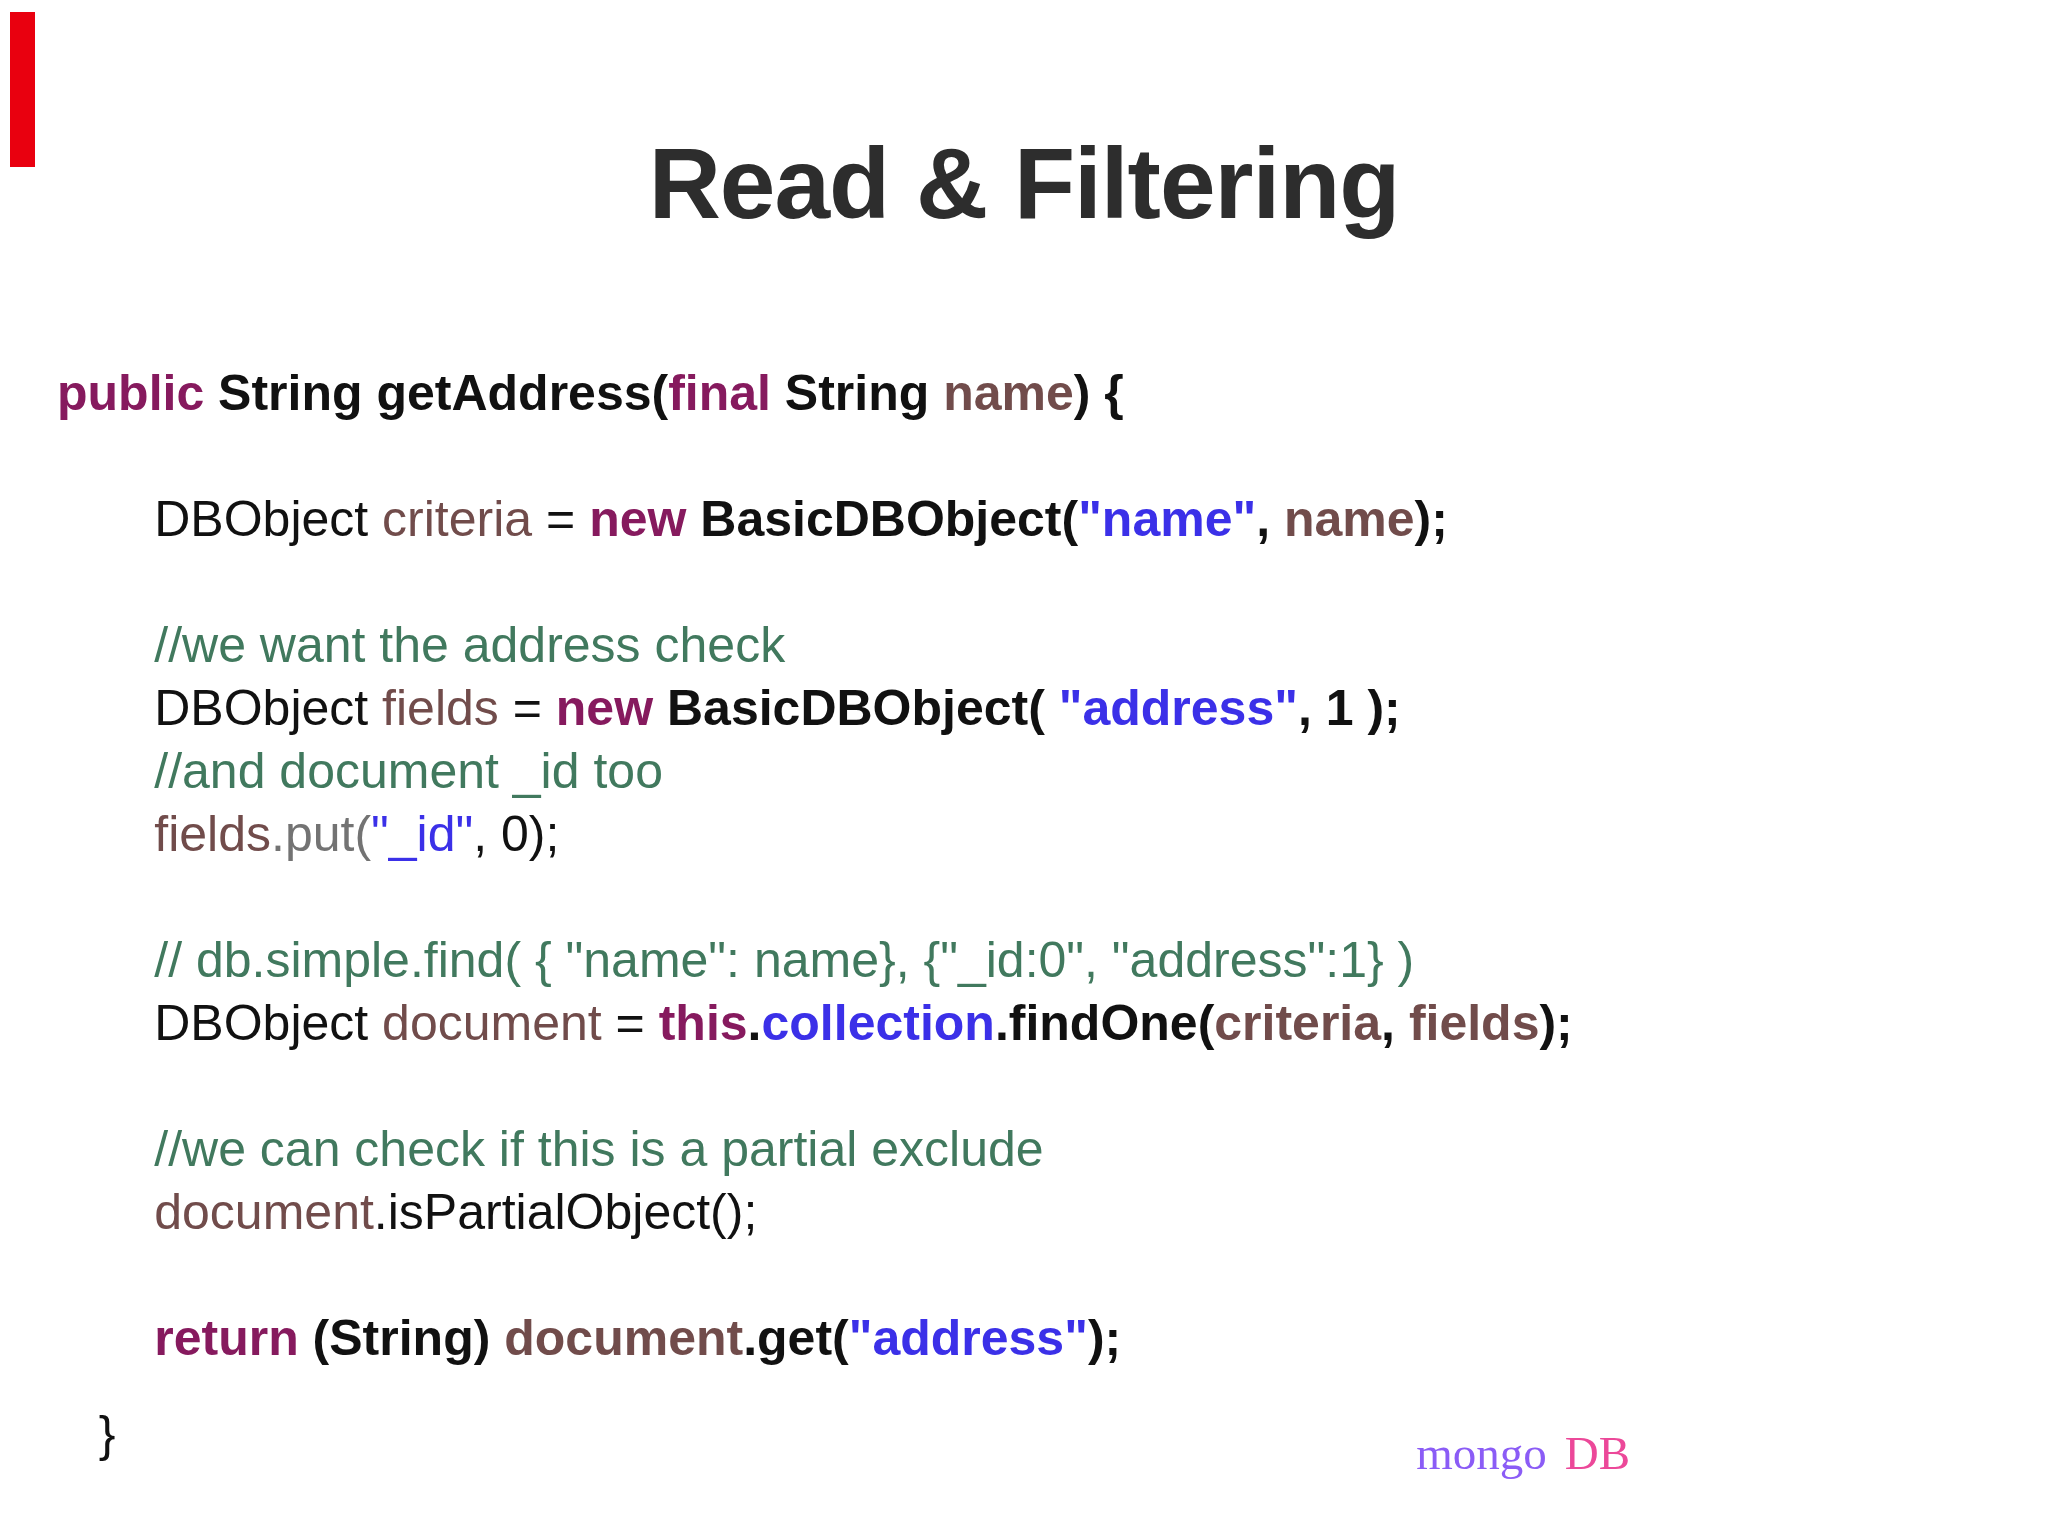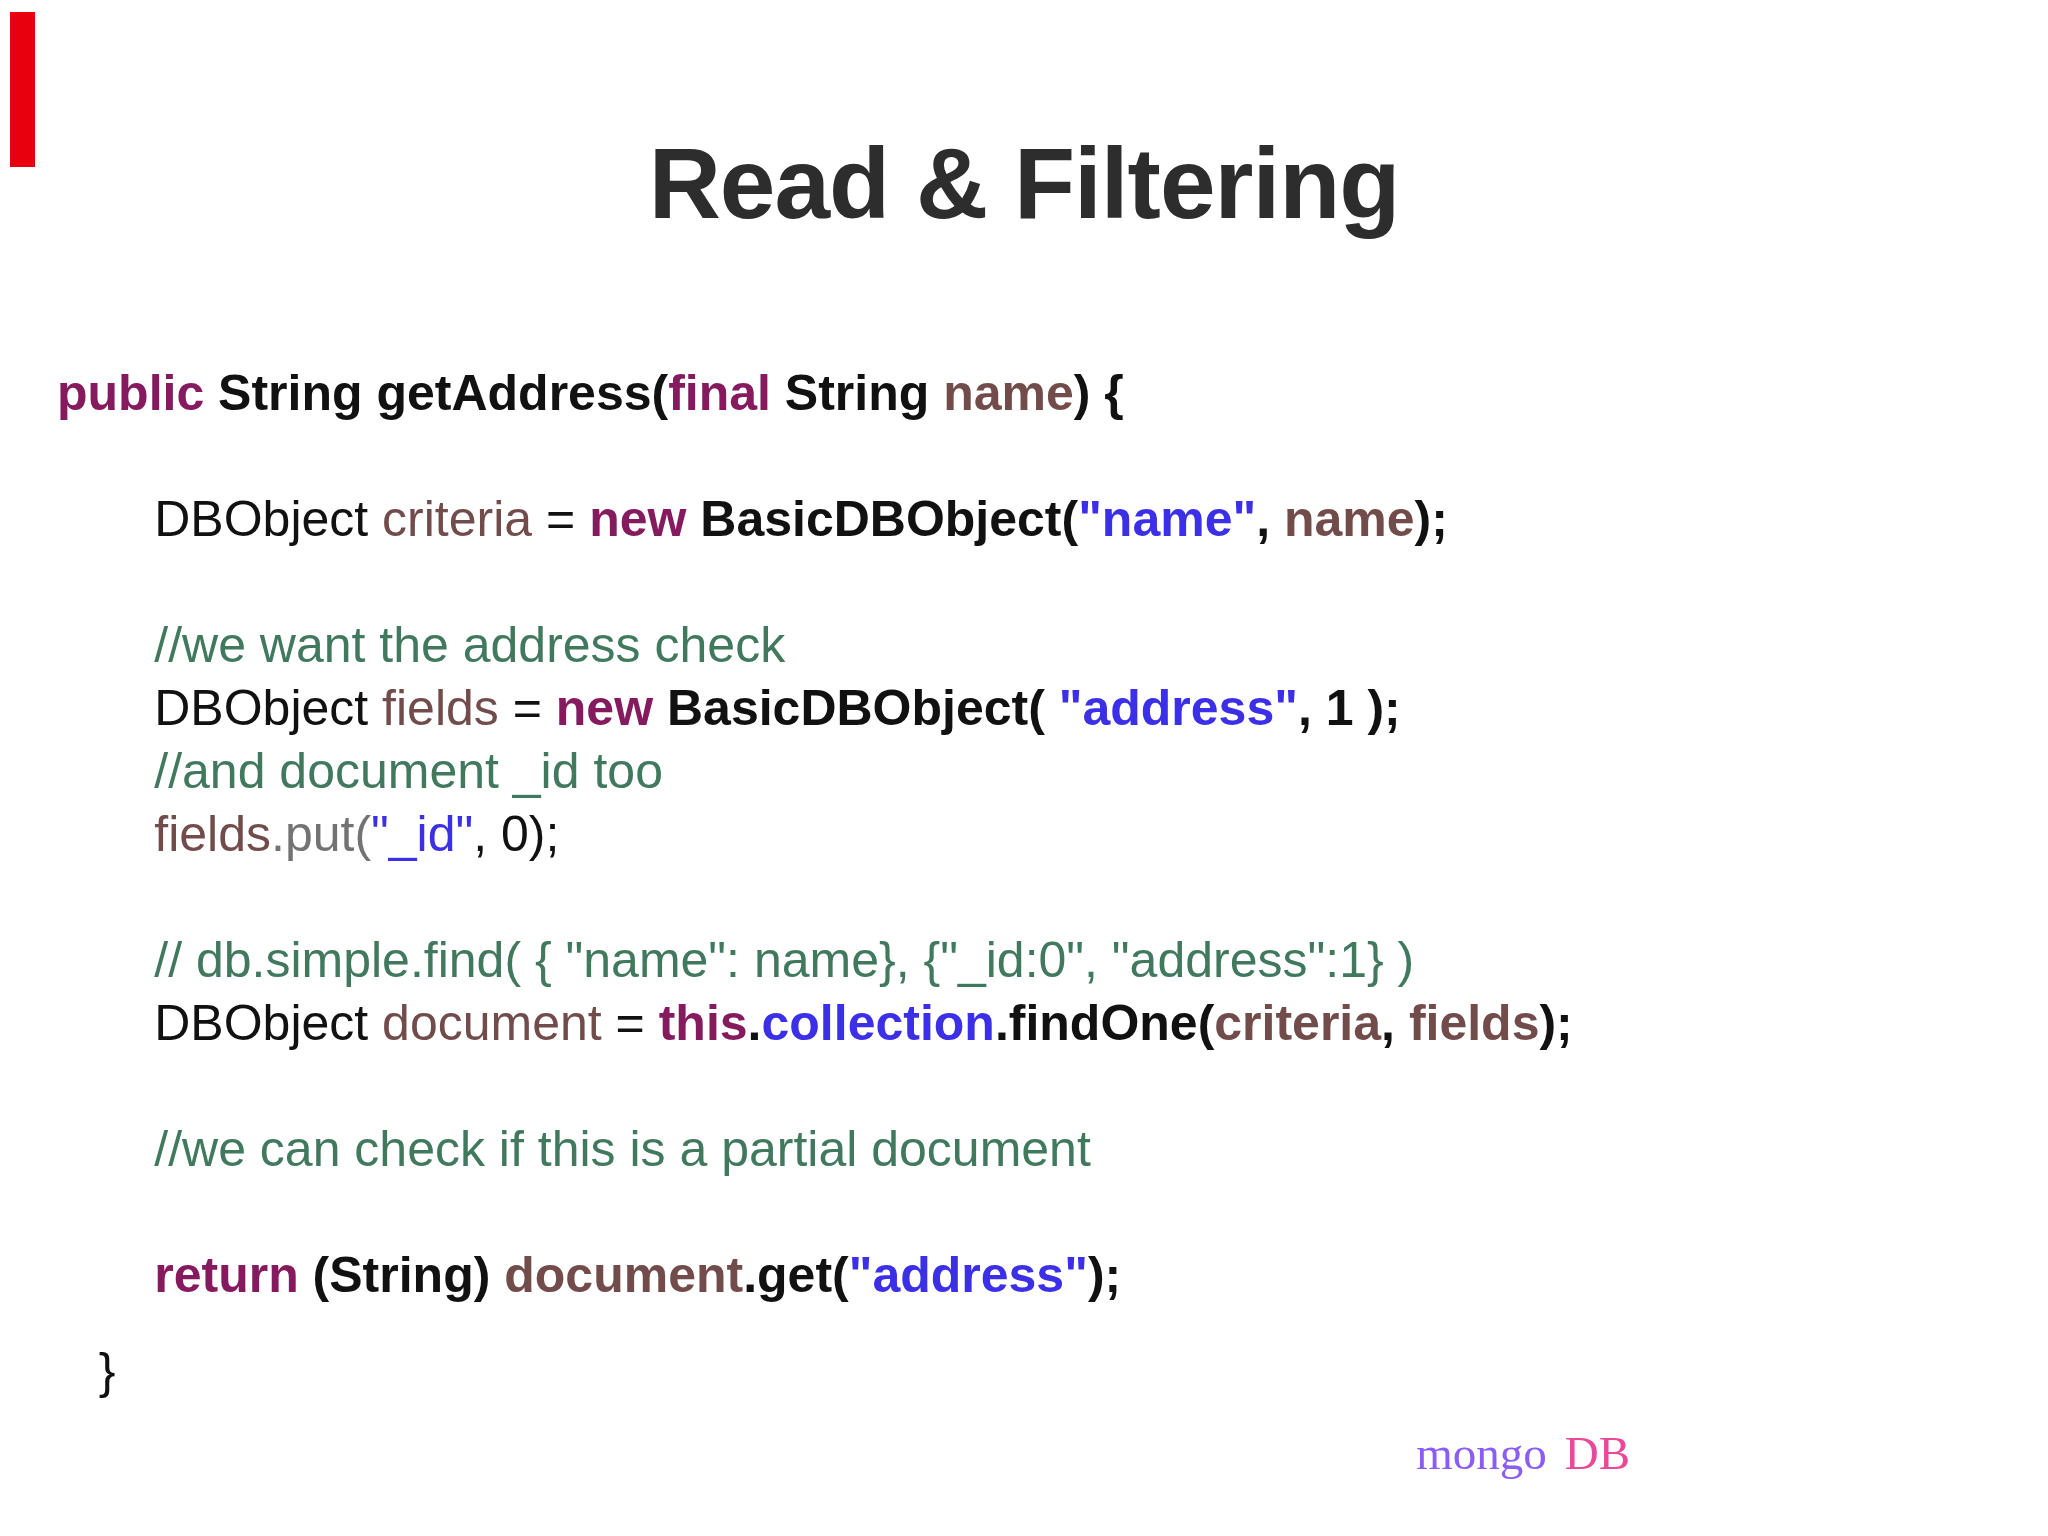--- a/index.html
+++ b/index.html
@@ -77,21 +77,22 @@
       <div class="code-line"><span style="color: rgb(17, 17, 17);">       DBObject </span><span style="color: rgb(113, 76, 75);">criteria</span><span style="color: rgb(17, 17, 17);"> = </span><span style="color: rgb(134, 26, 94); font-weight: bold;">new</span><span style="color: rgb(17, 17, 17); font-weight: bold;"> BasicDBObject(</span><span style="color: rgb(59, 48, 232); font-weight: bold;">"name"</span><span style="color: rgb(17, 17, 17); font-weight: bold;">, </span><span style="color: rgb(113, 76, 75); font-weight: bold;">name</span><span style="color: rgb(17, 17, 17); font-weight: bold;">);</span></div>
       <div class="code-line"></div>
       <div class="code-line"><span style="color: rgb(65, 121, 94);">       //we want the address check</span></div>
       <div class="code-line"><span style="color: rgb(17, 17, 17);">       DBObject </span><span style="color: rgb(113, 76, 75);">fields</span><span style="color: rgb(17, 17, 17);"> = </span><span style="color: rgb(134, 26, 94); font-weight: bold;">new</span><span style="color: rgb(17, 17, 17); font-weight: bold;"> BasicDBObject( </span><span style="color: rgb(59, 48, 232); font-weight: bold;">"address"</span><span style="color: rgb(17, 17, 17); font-weight: bold;">, 1 );</span></div>
       <div class="code-line"><span style="color: rgb(65, 121, 94);">       //and document _id too</span></div>
       <div class="code-line"><span style="color: rgb(17, 17, 17);">       </span><span style="color: rgb(113, 76, 75);">fields</span><span style="color: #737373;">.put(</span><span style="color: rgb(59, 48, 232);">"_id"</span><span style="color: rgb(17, 17, 17);">, 0);</span></div>
       <div class="code-line"></div>
       <div class="code-line"><span style="color: rgb(65, 121, 94);">       // db.simple.find( { "name": name}, {"_id:0", "address":1} )</span></div>
       <div class="code-line"><span style="color: rgb(17, 17, 17);">       DBObject </span><span style="color: rgb(113, 76, 75);">document</span><span style="color: rgb(17, 17, 17);"> = </span><span style="color: rgb(134, 26, 94); font-weight: bold;">this</span><span style="color: rgb(17, 17, 17); font-weight: bold;">.</span><span style="color: rgb(59, 48, 232); font-weight: bold;">collection</span><span style="color: rgb(17, 17, 17); font-weight: bold;">.findOne(</span><span style="color: rgb(113, 76, 75); font-weight: bold;">criteria</span><span style="color: rgb(17, 17, 17); font-weight: bold;">, </span><span style="color: rgb(113, 76, 75); font-weight: bold;">fields</span><span style="color: rgb(17, 17, 17); font-weight: bold;">);</span></div>
       <div class="code-line"></div>
-      <div class="code-line"><span style="color: rgb(65, 121, 94);">       //we can check if this is a partial document</span></div>
+      <div class="code-line"><span style="color: rgb(65, 121, 94);">       //we can check if this is a partial exclude</span></div>
+      <div class="code-line"><span style="color: rgb(17, 17, 17);">       </span><span style="color: rgb(113, 76, 75);">document</span><span style="color: rgb(17, 17, 17);">.isPartialObject();</span></div>
       <div class="code-line"></div>
       <div class="code-line"><span style="color: rgb(17, 17, 17);">       </span><span style="color: rgb(134, 26, 94); font-weight: bold;">return</span><span style="color: rgb(17, 17, 17); font-weight: bold;"> (String) </span><span style="color: rgb(113, 76, 75); font-weight: bold;">document</span><span style="color: rgb(17, 17, 17); font-weight: bold;">.get(</span><span style="color: rgb(59, 48, 232); font-weight: bold;">"address"</span><span style="color: rgb(17, 17, 17); font-weight: bold;">);</span></div>
       <div class="code-line"></div>
       <div class="code-line"><span style="color: rgb(17, 17, 17);">   }</span></div>
     </div>
 
   <div class="logo">
     <span style="color: #8b5cf6;">mongo</span><span style="color: #ec4899; margin-left: 18px;">DB</span>
   </div>
 

